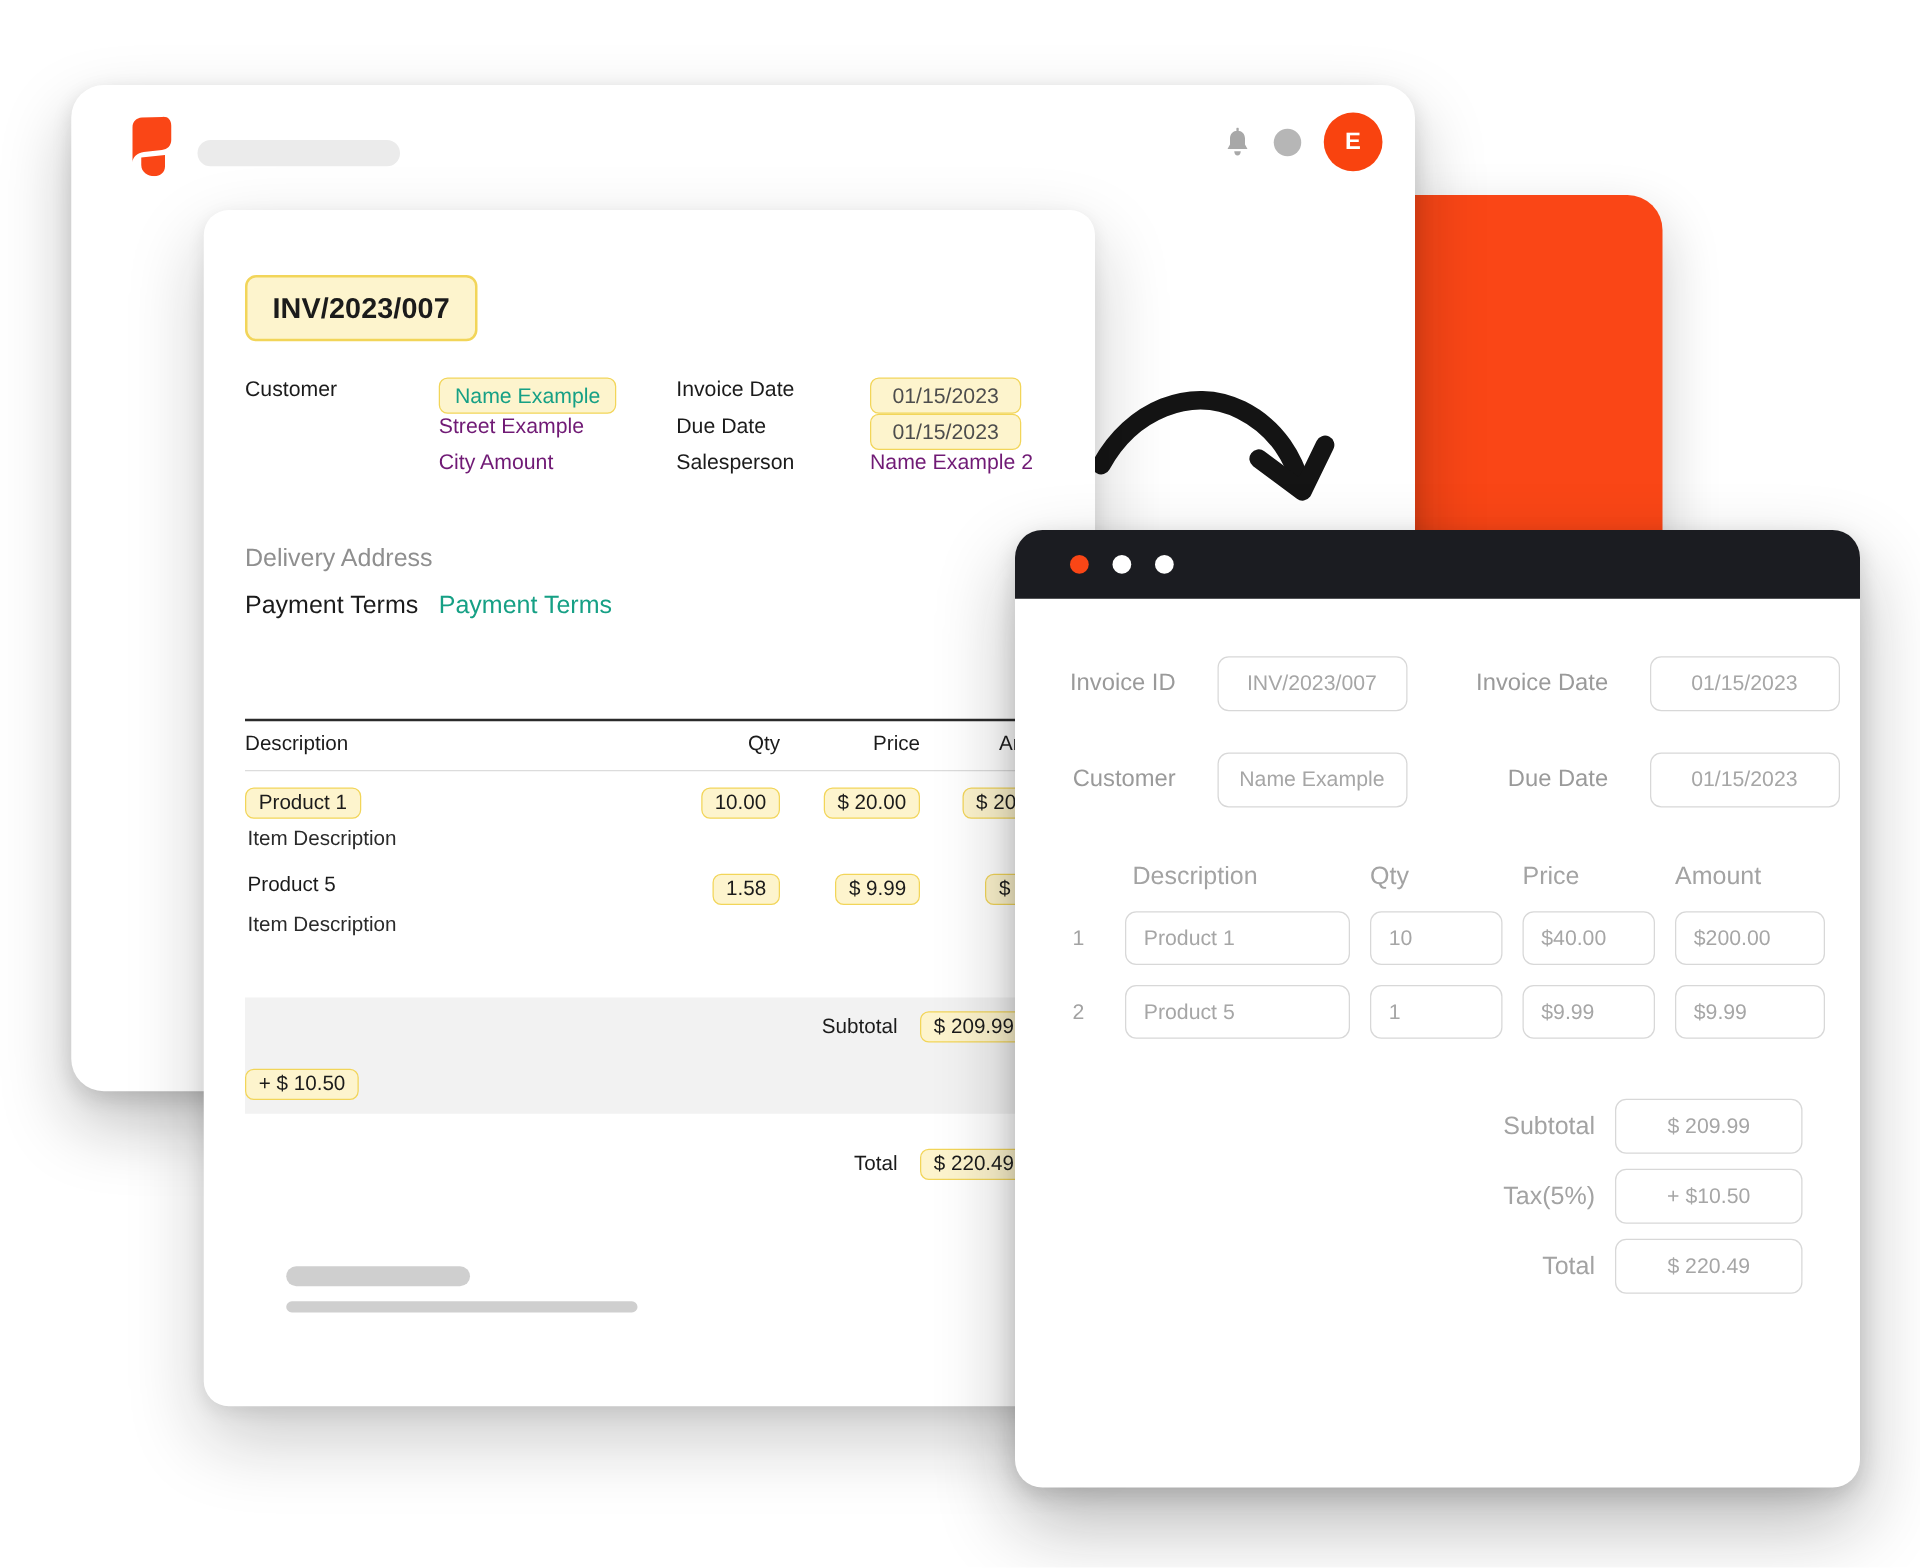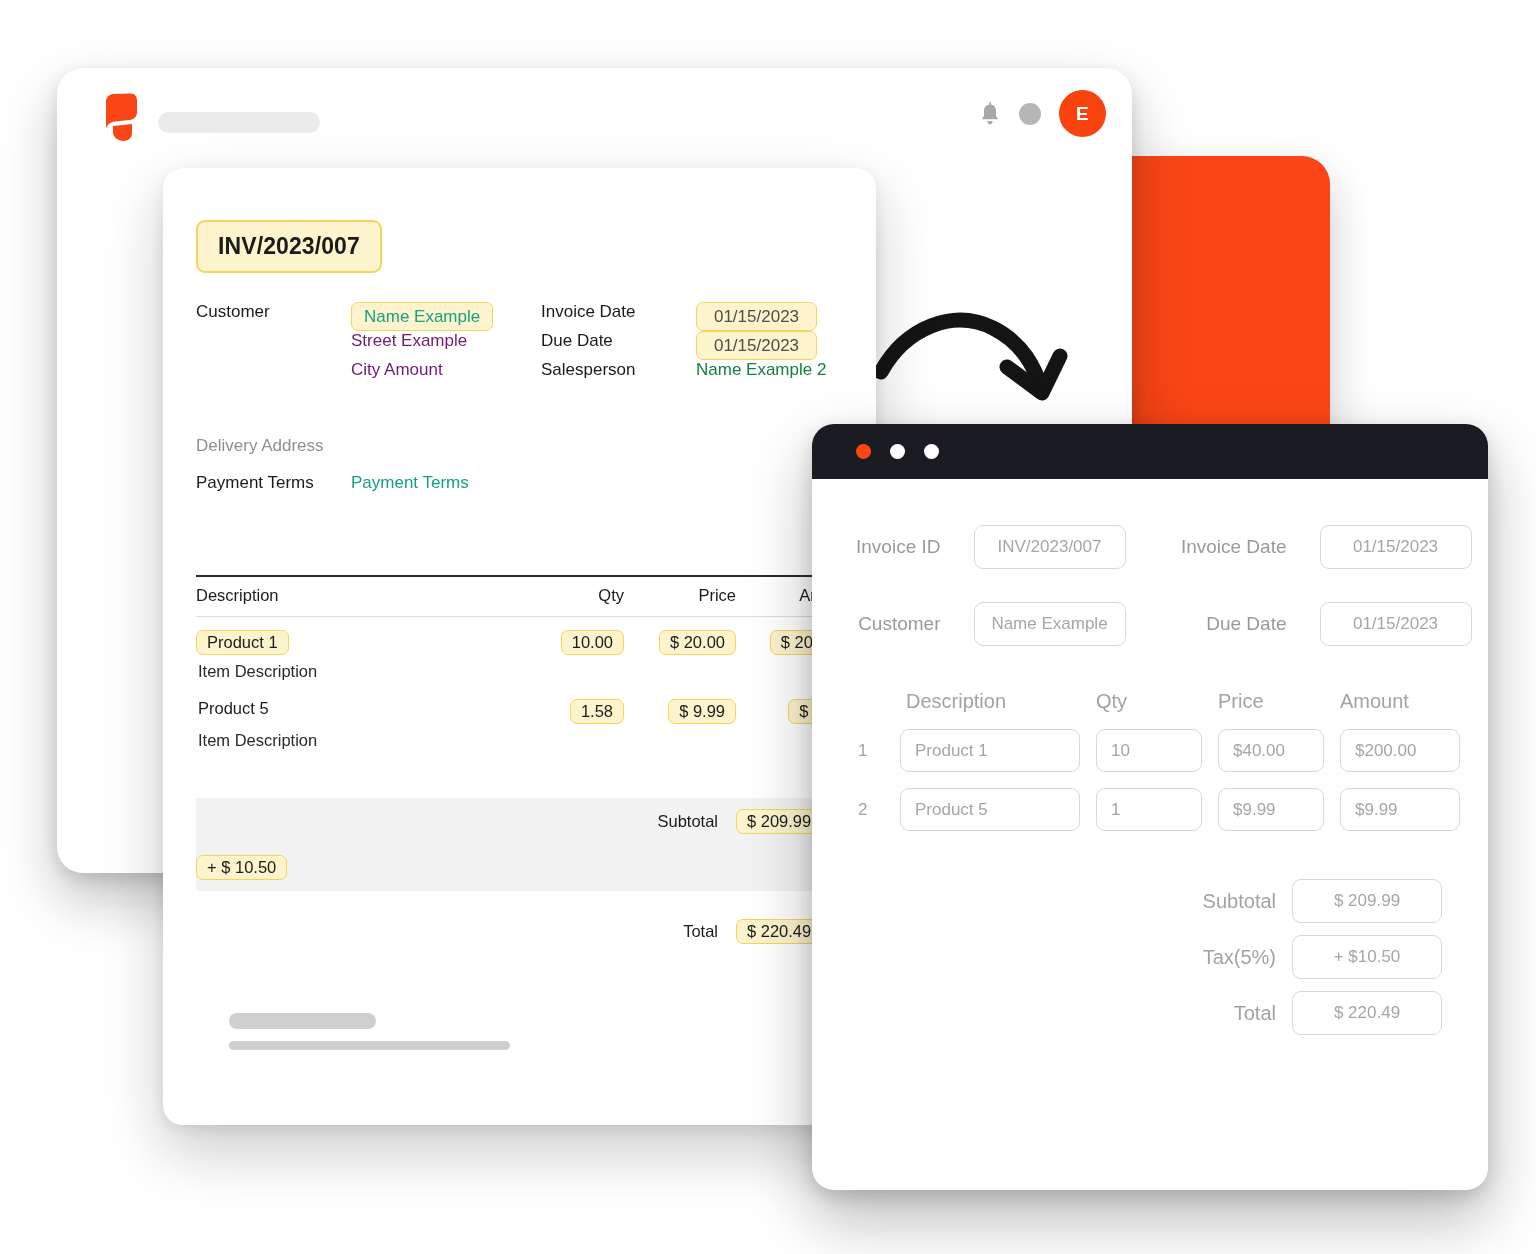--- a/index.html
+++ b/index.html
@@ -154,39 +154,39 @@
     width: 155px;
     font-size: 17px;
     color: #1b1b1b;
     padding-top: 4px;
   }
   .col-right-value {
     font-size: 17px;
     padding-top: 4px;
   }
   .muted { color: #701a75; }
-  .teal { color: #15803d; }
+  .teal { color: #701a75; }
   .hl {
     display: inline-block;
     background: #fdf4cd;
     border: 1.6px solid #f2d559;
     border-radius: 7px;
     padding: 3px 12px;
     line-height: 1.25;
   }
   .hl-teal { color: #16a085; font-weight: 500; }
   .hl-date { color: #4d4d4d; min-width: 121px; text-align: center; }
 
   .inv-extra {
     position: absolute;
     left: 33px;
     top: 268px;
     width: 600px;
   }
-  .extra-row { display: flex; height: 31px; font-size: 17px; }
+  .extra-row { display: flex; height: 31px; font-size: 20px; }
   .extra-label { width: 155px; color: #1b1b1b; }
   .extra-label.grey { color: #8f8f8f; }
   .extra-value { color: #16a085; font-weight: 500; }
 
   
   .inv-table {
     position: absolute;
     left: 33px;
     top: 407px;
     width: 660px;

